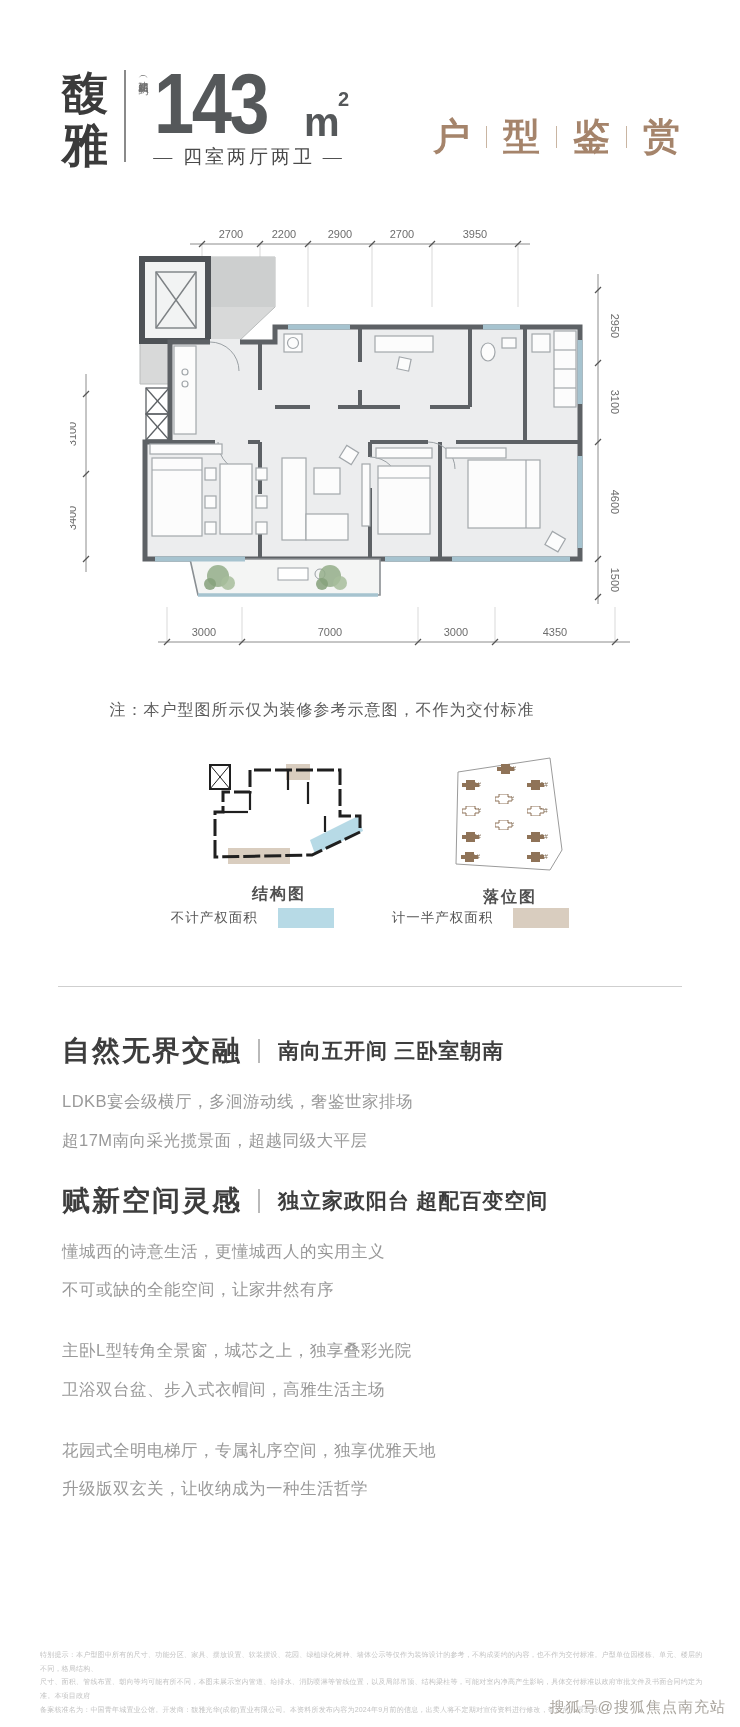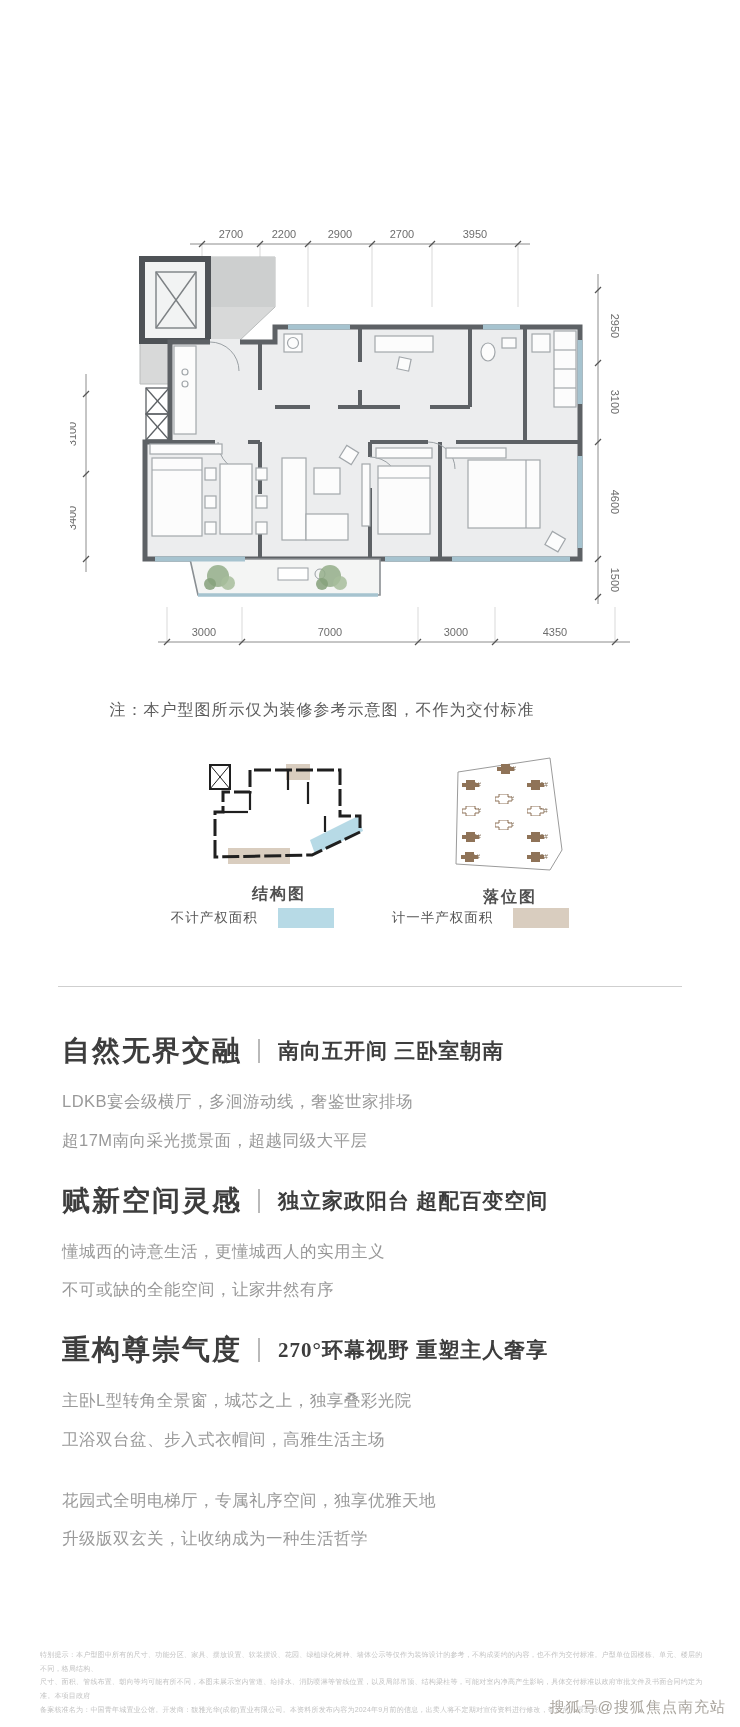--- a/index.html
+++ b/index.html
@@ -70,20 +70,38 @@
                line-height:1.95; letter-spacing:.2px; }
 
   .watermark { position:absolute; top:1698px; right:14px; font-size:15px; color:#a9a49d;
                letter-spacing:1px; text-shadow:1px 1px 0 #fff; }
 </style>
 </head>
 <body>
 
 <div class="page">
 
+  <div class="hdr">
+    <div class="brand">馥雅</div>
+    <div class="hdr-div"></div>
+    <div class="area-prefix">（建筑面积约）</div>
+    <div class="area-num">143</div>
+    <div class="area-unit">m</div>
+    <div class="area-sup">2</div>
+    <div class="layout-line">— 四室两厅两卫 —</div>
+    <div class="title-right">
+      <span class="ch">户</span>
+      <span class="sep"></span>
+      <span class="ch">型</span>
+      <span class="sep"></span>
+      <span class="ch">鉴</span>
+      <span class="sep"></span>
+      <span class="ch">赏</span>
+    </div>
+  </div>
 
   <div class="plan">
     <svg width="600" height="445" viewBox="0 0 600 445">
 
       <g stroke="#c9c9c9" stroke-width="0.7">
         <line x1="132" y1="32" x2="132" y2="95"></line>
           <line x1="190" y1="32" x2="190" y2="95"></line>
         <line x1="238" y1="32" x2="238" y2="95"></line>
           <line x1="302" y1="32" x2="302" y2="95"></line>
         <line x1="362" y1="32" x2="362" y2="95"></line>
@@ -404,25 +422,20 @@
         <span class="sec-sep"></span>
         <span class="sec-sub">独立家政阳台 超配百变空间</span>
       </div>
       <div class="sec-body">
         <div>懂城西的诗意生活，更懂城西人的实用主义</div>
         <div>不可或缺的全能空间，让家井然有序</div>
       </div>
     </div>
 
     <div class="section">
-      <div class="sec-head">
-        <span class="sec-title">重构尊崇气度</span>
-        <span class="sec-sep"></span>
-        <span class="sec-sub">270°环幕视野 重塑主人奢享</span>
-      </div>
       <div class="sec-body">
         <div>主卧L型转角全景窗，城芯之上，独享叠彩光院</div>
         <div>卫浴双台盆、步入式衣帽间，高雅生活主场</div>
       </div>
     </div>
 
     <div class="section">
       <div class="sec-body">
         <div>花园式全明电梯厅，专属礼序空间，独享优雅天地</div>
         <div>升级版双玄关，让收纳成为一种生活哲学</div>

